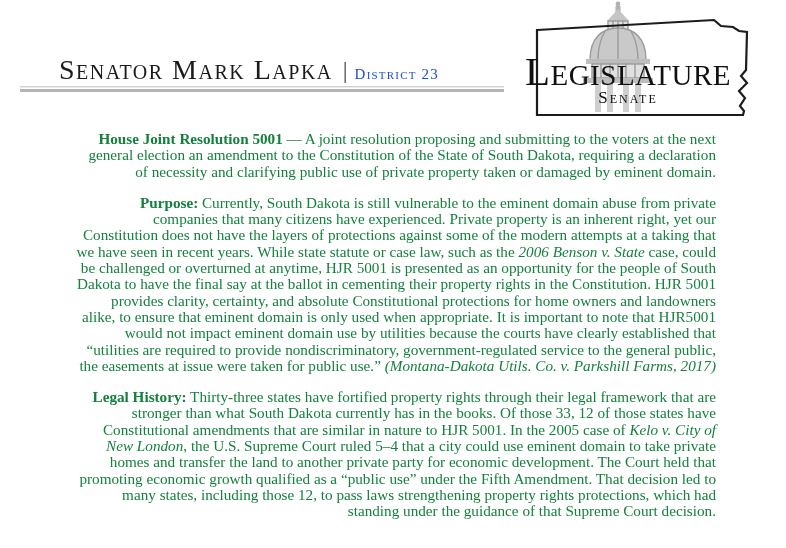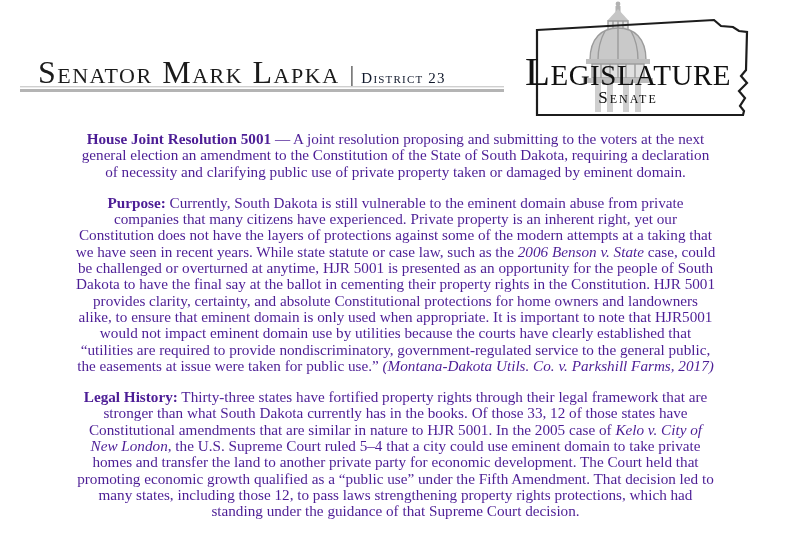--- a/index.html
+++ b/index.html
@@ -18,37 +18,38 @@
   .header-left {
     position: absolute;
     left: 38px;
     top: 54px;
     display: inline-flex;
     align-items: baseline;
     white-space: nowrap;
   }
   .senator-name {
     font-variant: small-caps;
-    font-size: 32px;
+    font-size: 28px;
     letter-spacing: 1.5px;
     color: #1b1b1b;
+    margin-left: 21px;
   }
   .header-divider {
     font-size: 24px;
     font-weight: 400;
     color: #444444;
     margin: 0 7px 0 10px;
     position: relative;
     top: -1px;
   }
   .district {
     font-variant: small-caps;
     font-size: 15px;
     letter-spacing: 1.2px;
-    color: #0f172a;
+    color: #1d4ed8;
   }
   .header-rule {
     position: absolute;
     left: 20px;
     top: 86px;
     width: 484px;
     height: 6px;
     background: linear-gradient(
       to bottom,
       #cfcfcf 0px, #cfcfcf 1px,
@@ -99,22 +100,22 @@
   }
 
   
   .doc-body {
     position: absolute;
     left: 75px;
     top: 131px;
     width: 641px;
     font-size: 15.2px;
     line-height: 16.3px;
-    color: #4c1d95;
-    text-align: center;
+    color: #15803d;
+    text-align: right;
   }
   .para { margin: 0 0 15px 0; }
   .para:last-child { margin-bottom: 16px; }
   .b { font-weight: bold; }
   .i { font-style: italic; }
 </style>
 </head>
 <body>
 
 <div class="page">

